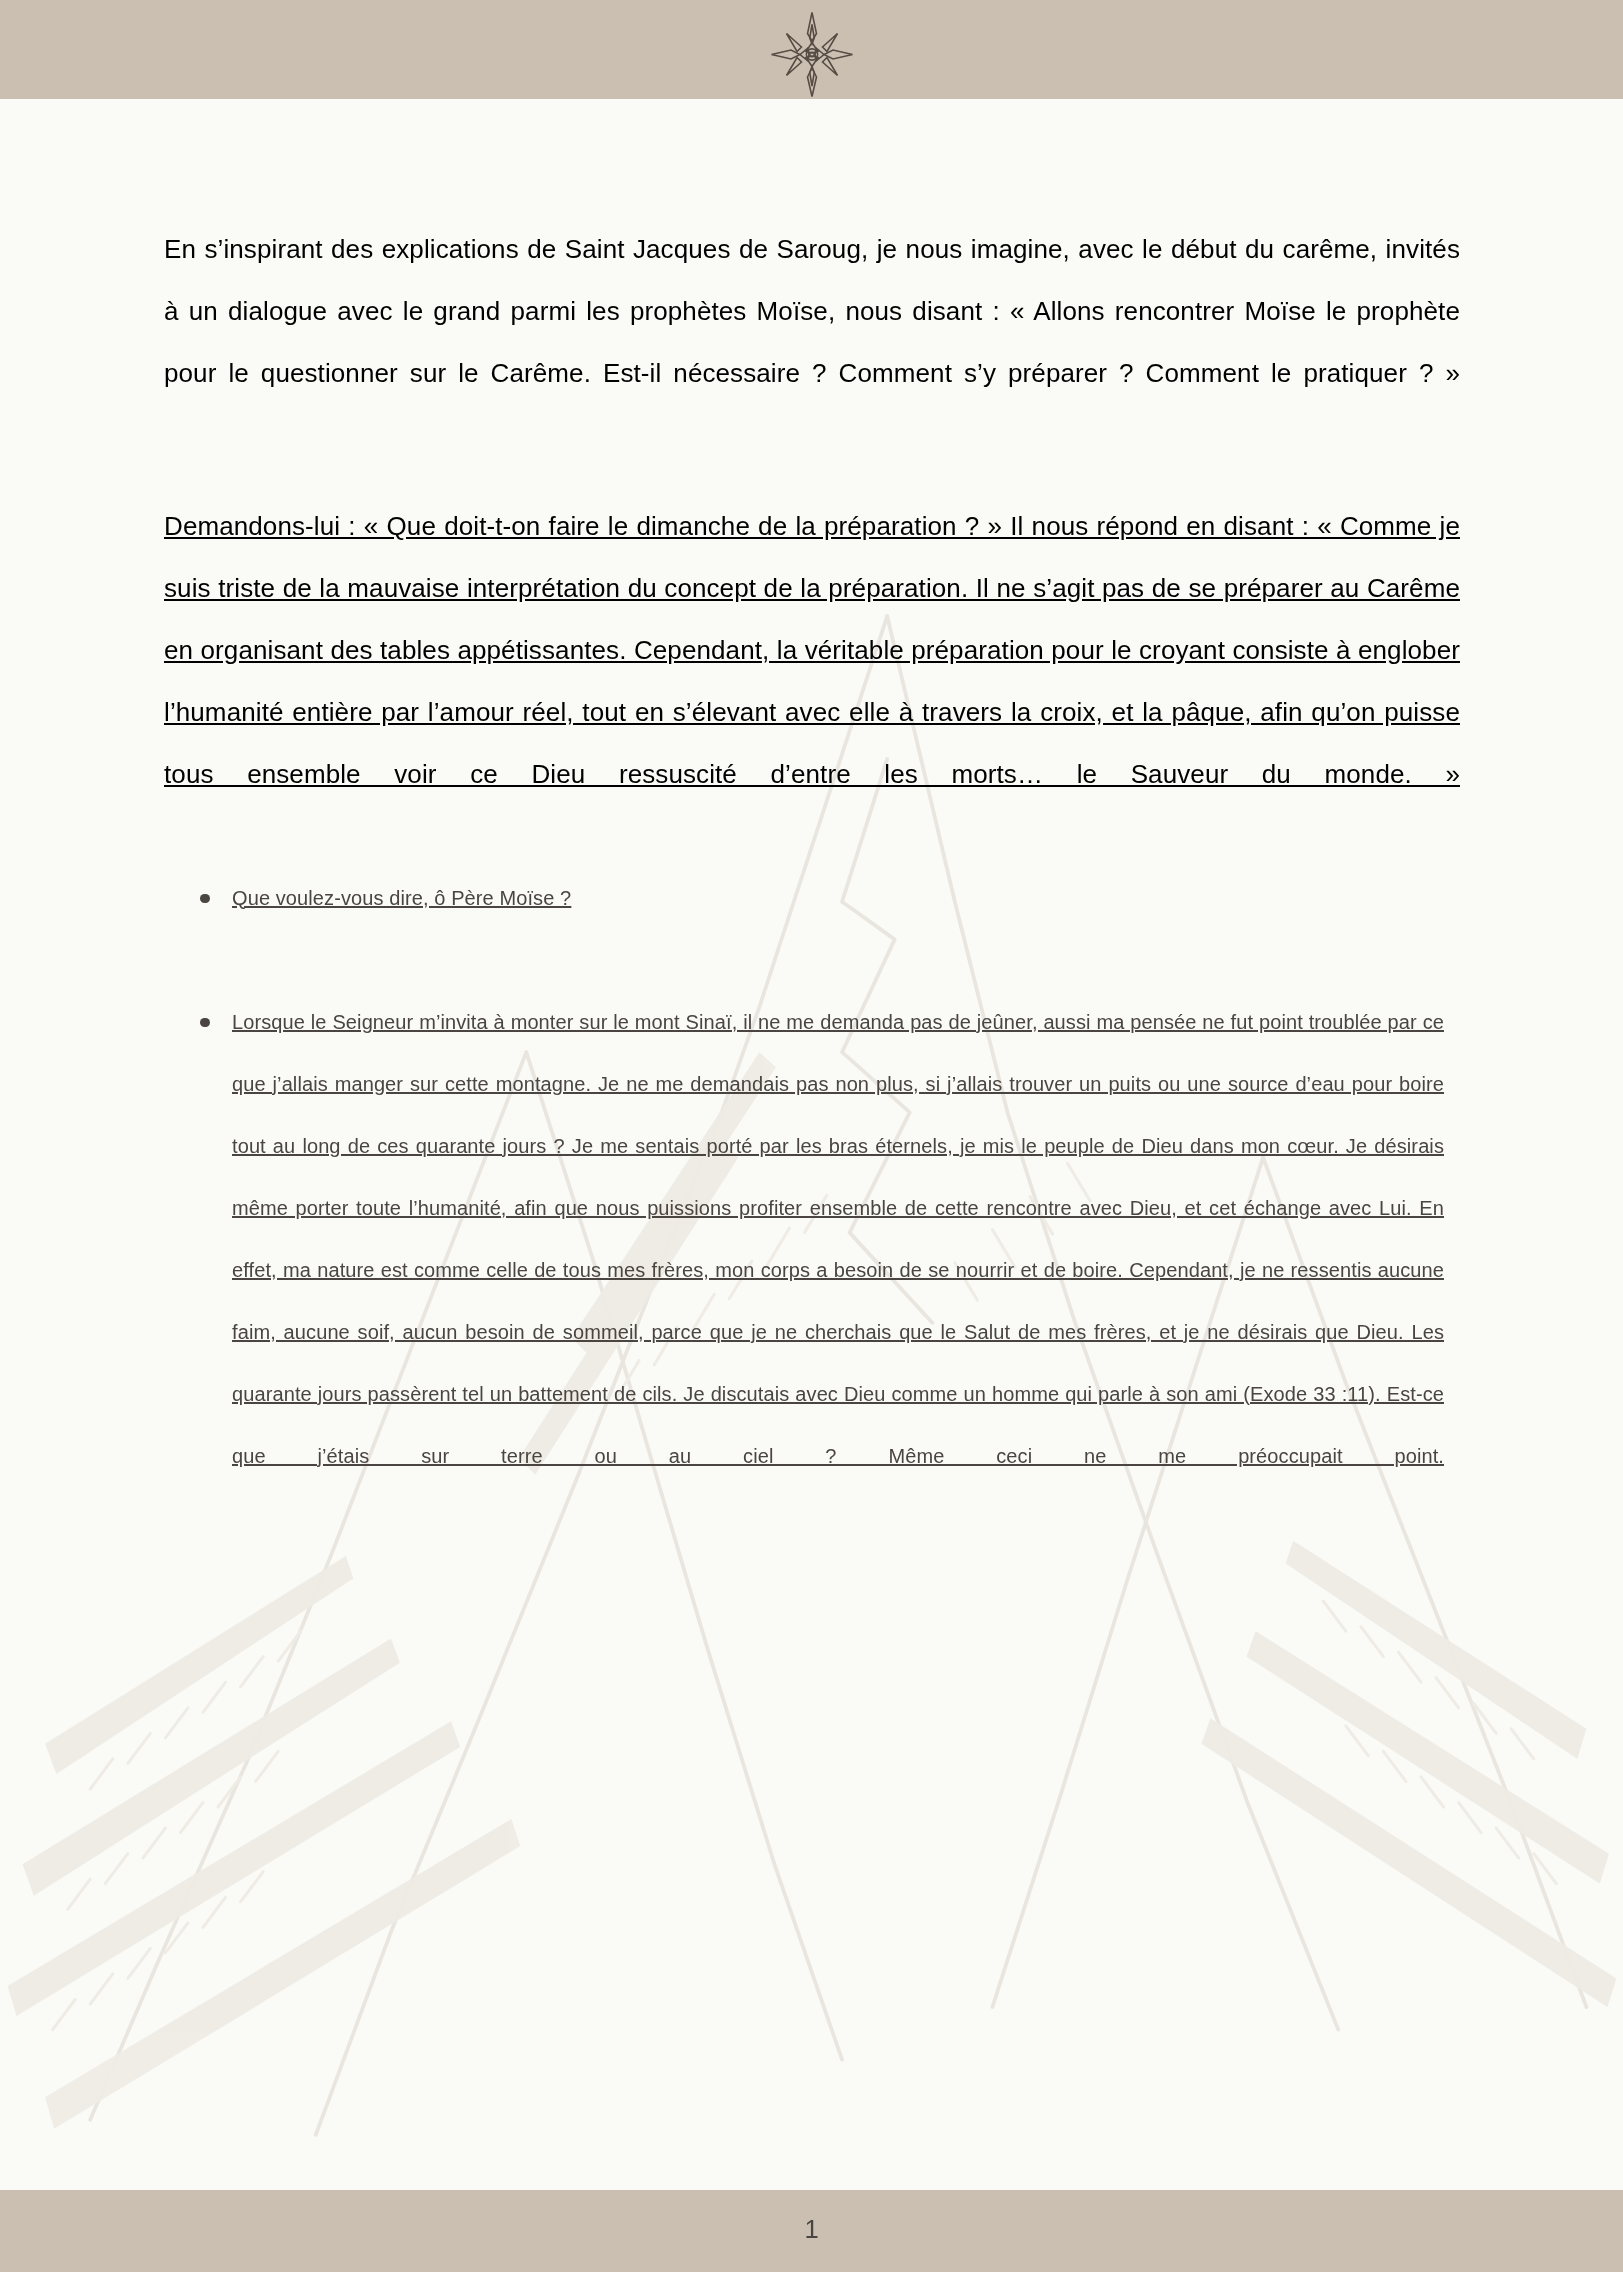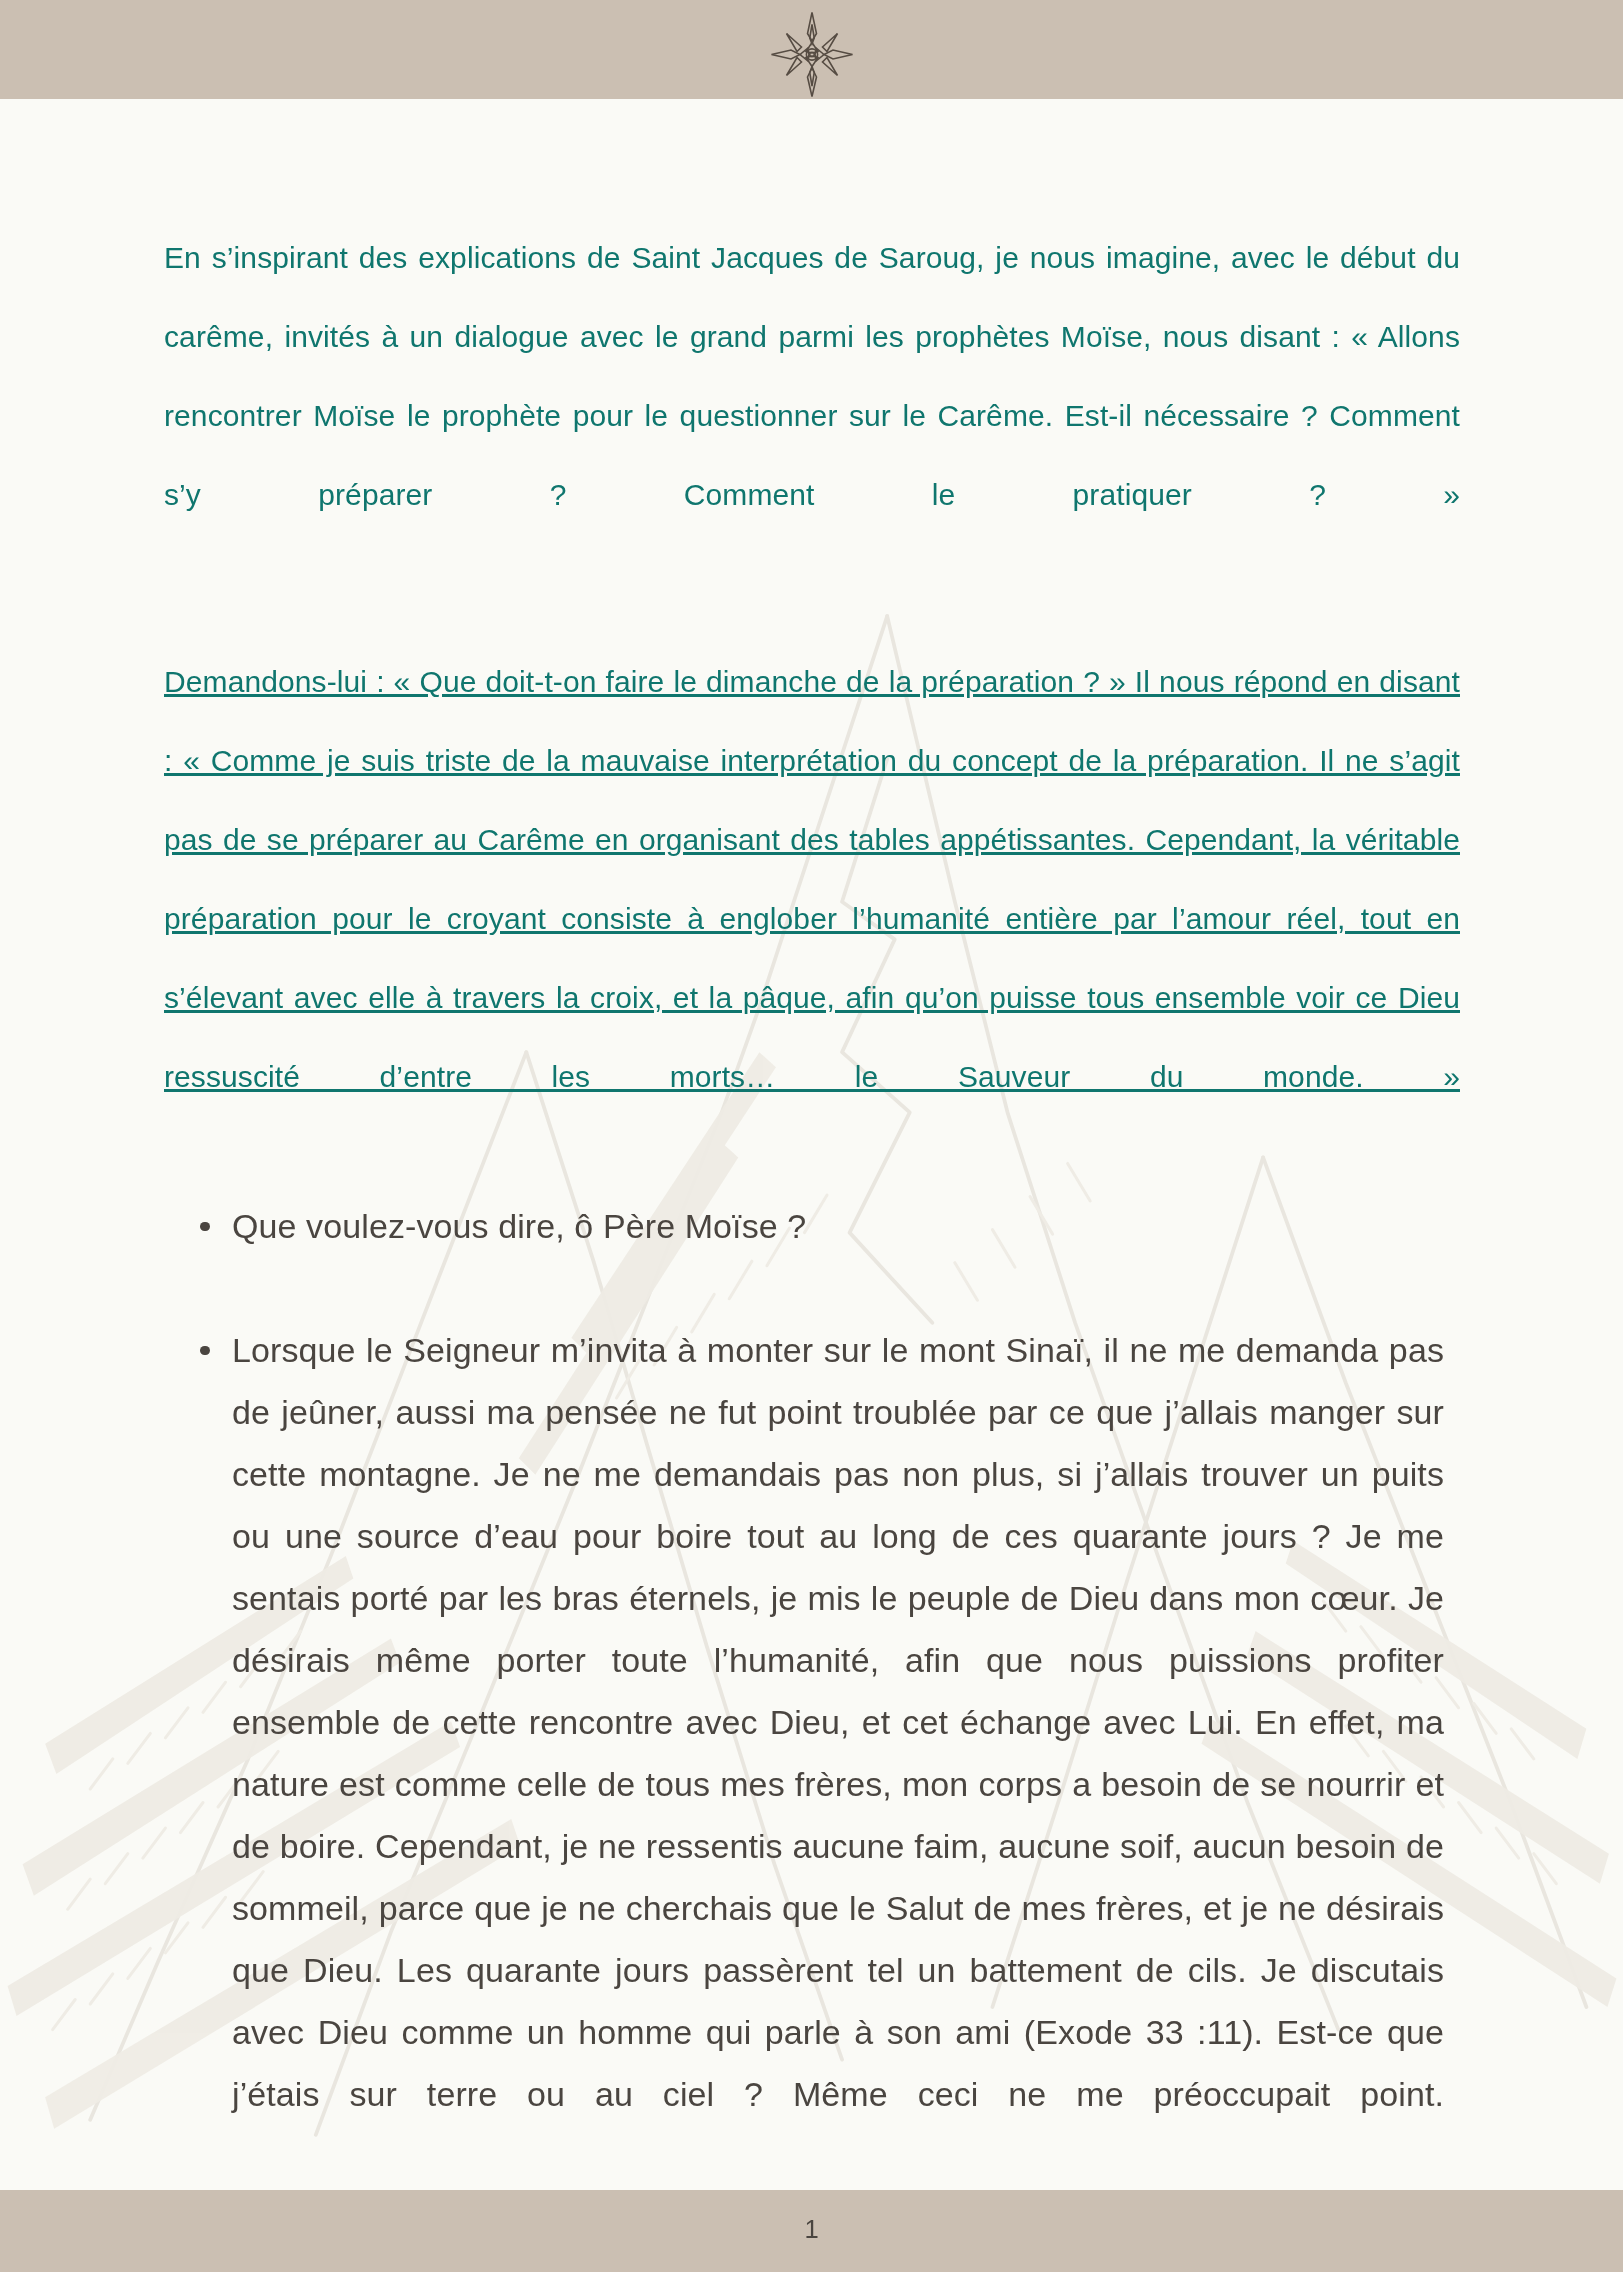--- a/index.html
+++ b/index.html
@@ -81,23 +81,23 @@
   .content {
     position: absolute;
     left: 164px;
     top: 218px;
     width: 1296px;
     z-index: 2;
   }
 
   p.para {
     margin: 0 0 28.6px 0;
-    font-size: 30px;
-    line-height: 79px;
-    color: #0f766e;
+    font-size: 26px;
+    line-height: 62px;
+    color: #000000;
     text-align: justify;
     text-justify: inter-word;
     letter-spacing: 0.1px;
   }
   p.para:last-of-type { margin-bottom: 0; text-decoration: underline; }
 
   
   p.para::after {
     content: "";
     display: inline-block;
@@ -106,26 +106,27 @@
 
   ul.bullets {
     margin: 0;
     padding: 0 0 0 0;
     list-style: none;
   }
   ul.bullets li {
     position: relative;
     padding-left: 68px;
     margin: 0 16px 0 0;
-    font-size: 34px;
+    font-size: 20px;
     line-height: 62px;
     color: #4A4540;
     text-align: justify;
     text-justify: inter-word;
     letter-spacing: 0.1px;
+    text-decoration: underline;
   }
   ul.bullets li::before {
     content: "";
     position: absolute;
     left: 36px;
     top: 27px;
     width: 9.8px;
     height: 9.8px;
     border-radius: 50%;
     background: #4A4540;

